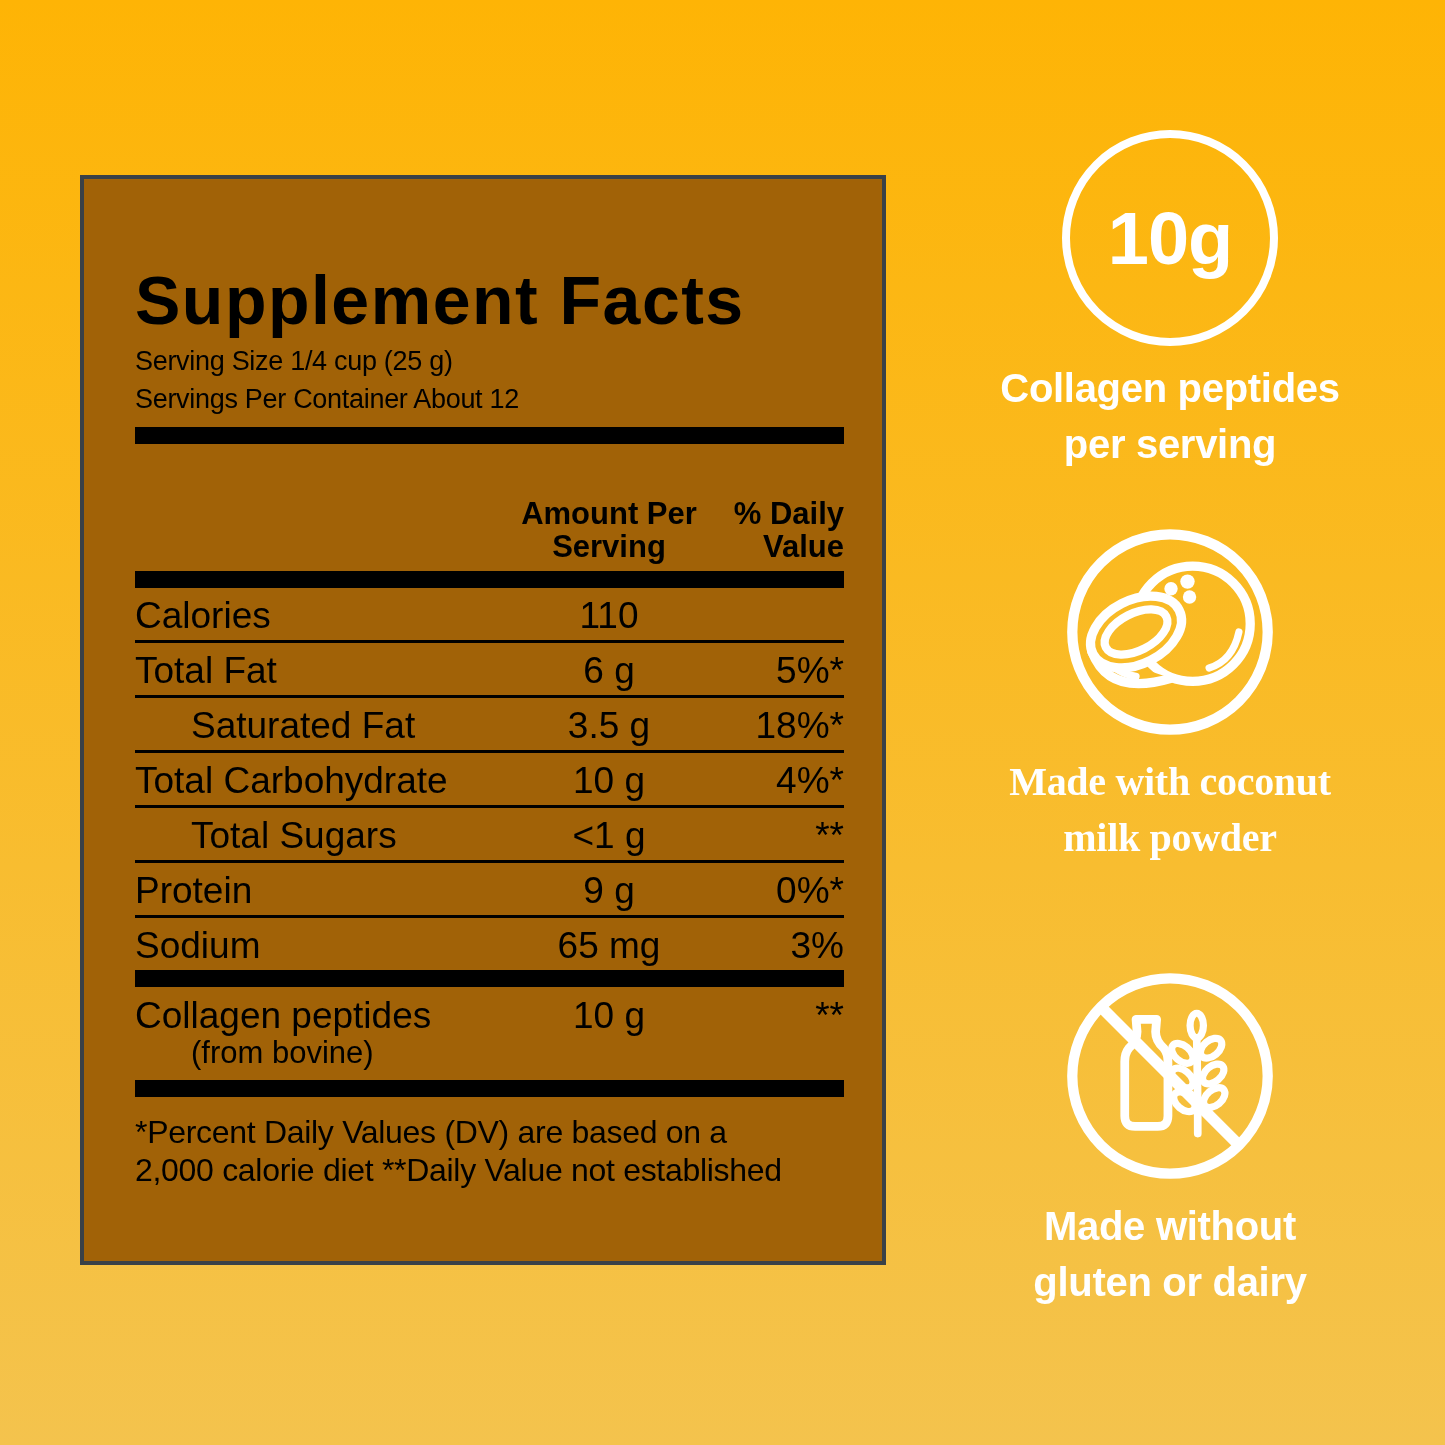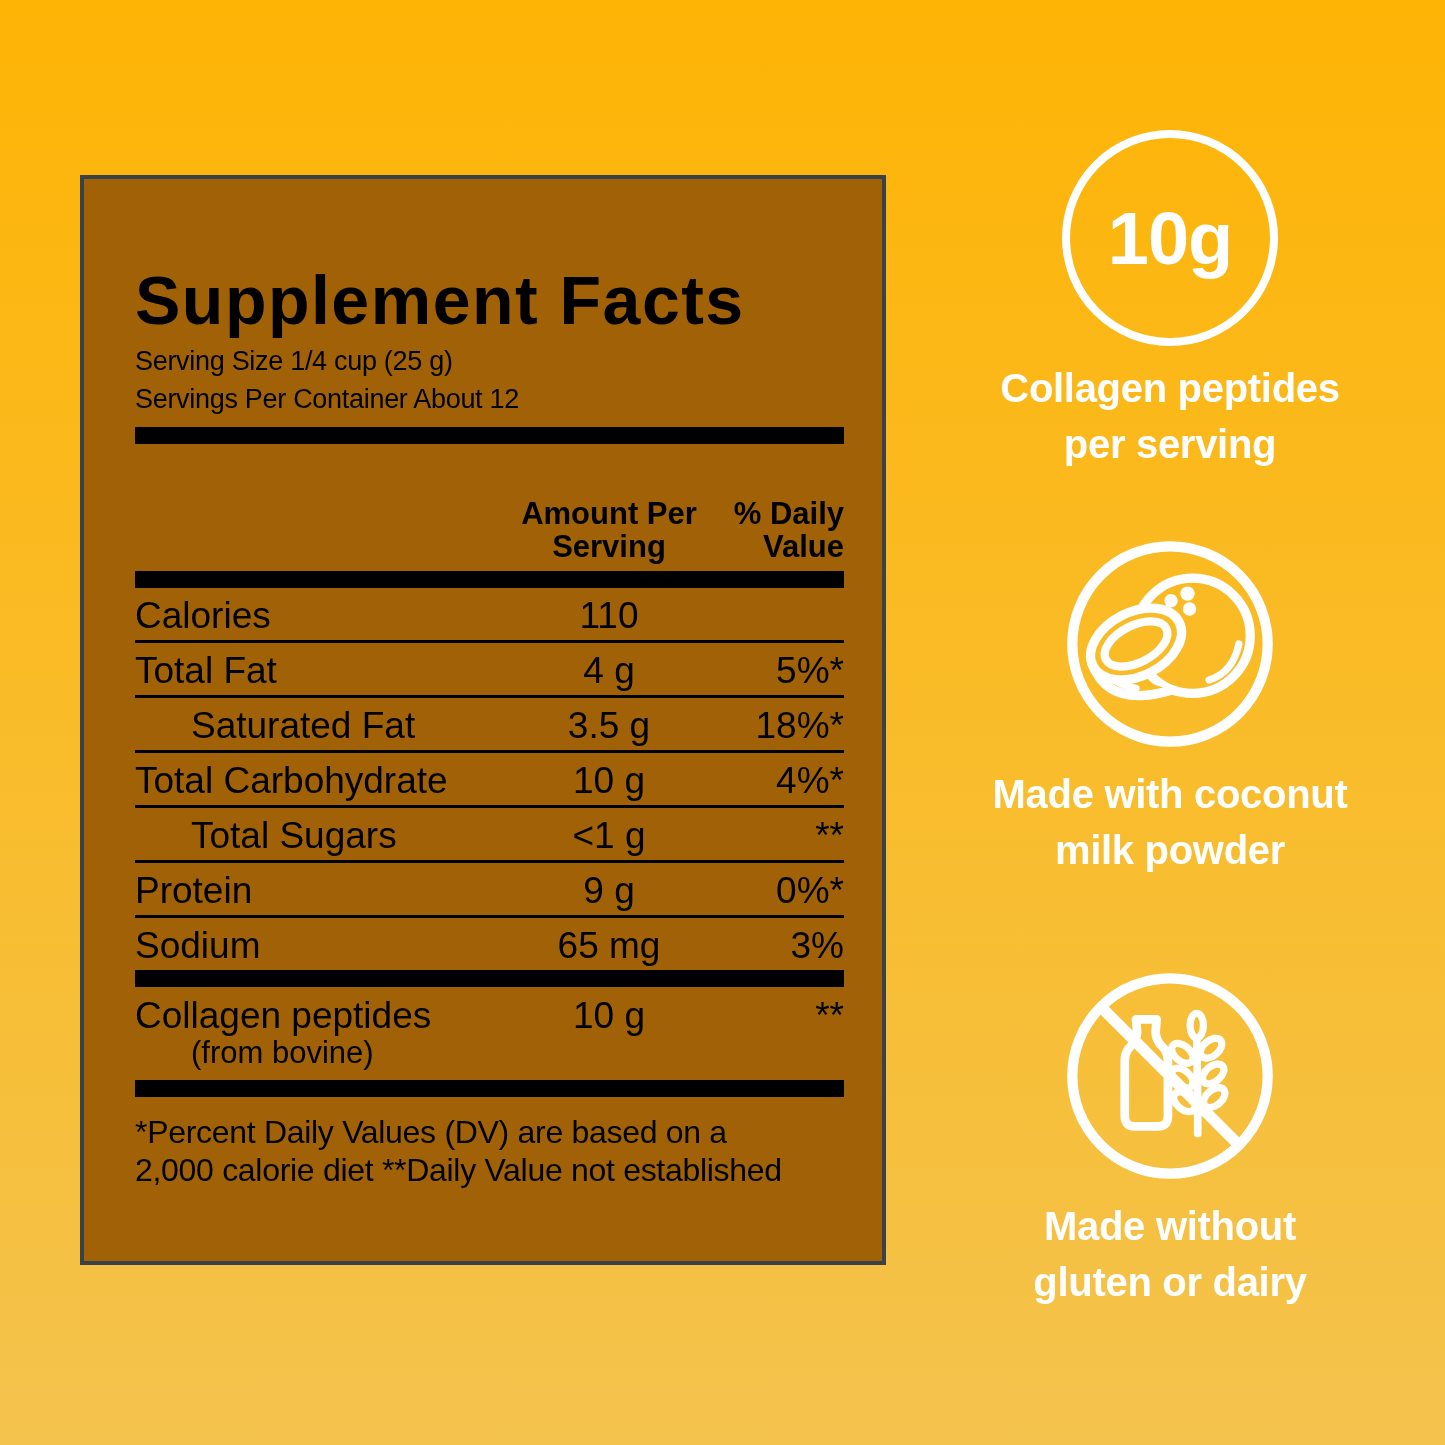--- a/index.html
+++ b/index.html
@@ -47,21 +47,21 @@
   .sub-label{font-size:31px;line-height:34px;padding-left:56px;}
   .footnote{margin-top:16px;font-size:32px;line-height:38px;letter-spacing:-0.3px;}
   .footnote div{white-space:nowrap;}
 
   
   .feature{
     position:absolute;left:930px;width:480px;
     display:flex;flex-direction:column;align-items:center;
     color:var(--fg-white);
   }
-  .f1{top:130px;} .f2{top:536px;} .f3{top:968px;}
+  .f1{top:130px;} .f2{top:524px;font-family:Liberation Serif, serif;} .f3{top:968px;}
   .badge-circle{
     width:216px;height:216px;border:8px solid var(--fg-white);border-radius:50%;
     display:flex;align-items:center;justify-content:center;text-align:right;
   }
   .badge-text{font-size:74px;font-weight:700;letter-spacing:-1px;}
   .feature svg{display:block;}
   .caption{margin-top:14px;font-size:40px;font-weight:700;line-height:56px;text-align:center;letter-spacing:-0.3px;}
 </style>
 </head>
 <body>
@@ -92,21 +92,21 @@
     <div class="bar"></div>
 
     <div>
       <div class="nf-row">
         <span class="nf-label">Calories</span>
         <span class="nf-amount">110</span>
         <span class="nf-dv"></span>
       </div>
       <div class="nf-row">
         <span class="nf-label">Total Fat</span>
-        <span class="nf-amount">4 g</span>
+        <span class="nf-amount">6 g</span>
         <span class="nf-dv">5%*</span>
       </div>
       <div class="nf-row">
         <span class="nf-label indent">Saturated Fat</span>
         <span class="nf-amount">3.5 g</span>
         <span class="nf-dv">18%*</span>
       </div>
       <div class="nf-row">
         <span class="nf-label">Total Carbohydrate</span>
         <span class="nf-amount">10 g</span>

